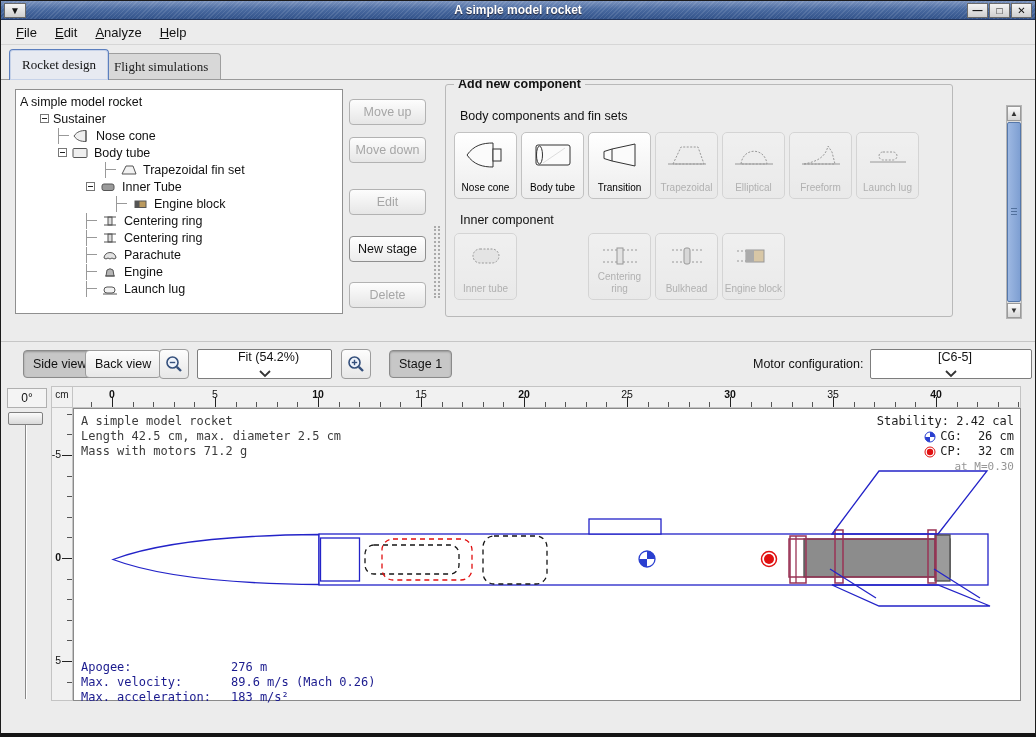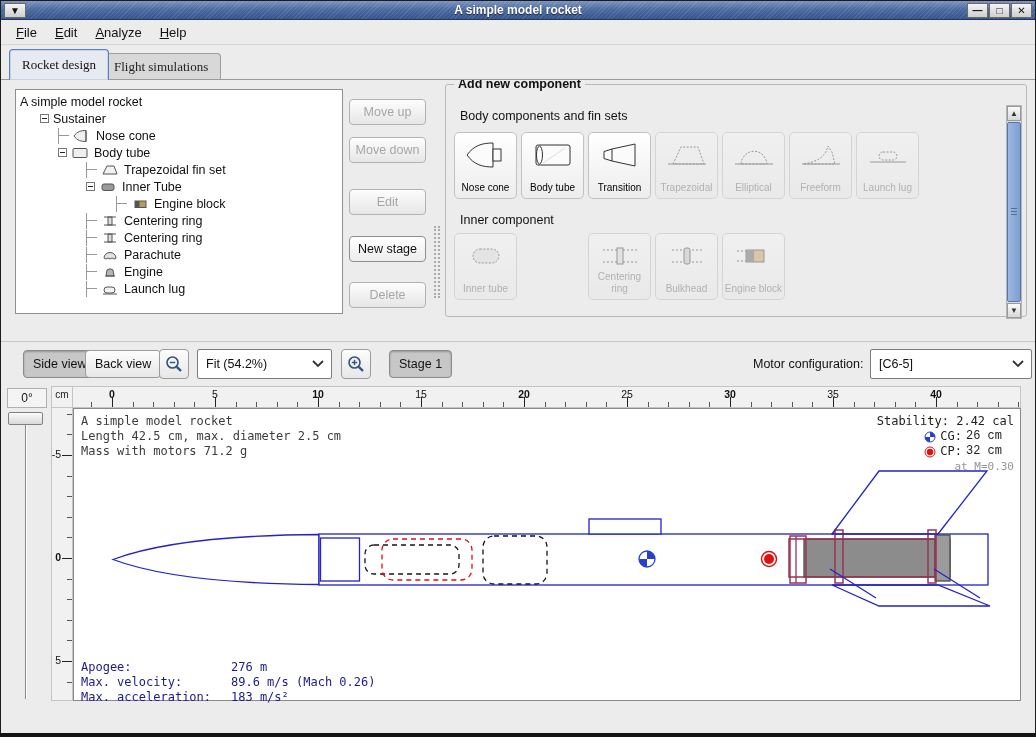--- a/index.html
+++ b/index.html
@@ -42,21 +42,21 @@
   .expander::after{content:"";position:absolute;left:1px;right:1px;top:3px;height:1px;background:#222;}
   .ticon{margin-right:5px;flex:0 0 auto;}
   
   .abtn{position:absolute;left:348px;width:77px;height:26px;border:1px solid #b2b2b2;border-radius:4px;
     background:linear-gradient(#fdfdfd,#e6e6e6);font-size:12.5px;display:flex;align-items:center;
     justify-content:center;color:#a6a6a6;}
   .abtn.on{color:#111;border-color:#8f8f8f;background:linear-gradient(#ffffff,#ececec);}
   #drag-handle{position:absolute;left:433px;top:225px;width:6px;height:72px;
     border-left:2px dotted #aaa;border-right:2px dotted #aaa;}
   
-  #grp{position:absolute;left:444px;top:83px;width:582px;height:233px;border:1px solid #b9b9b9;border-radius:3px;}
+  #grp{position:absolute;left:444px;top:83px;width:508px;height:233px;border:1px solid #b9b9b9;border-radius:3px;}
   #grp-title{position:absolute;left:8px;top:-8px;background:#ececec;padding:0 4px;font-weight:bold;font-size:12.5px;}
   .grp-label{position:absolute;left:14px;font-size:12.5px;}
   .cbtn{position:absolute;width:63px;height:67px;border:1px solid #c2c2c2;border-radius:5px;
     background:linear-gradient(#ffffff,#ededed);display:flex;flex-direction:column;align-items:center;}
   .cbtn svg{margin-top:7px;}
   .clabel{font-size:10px;text-align:center;line-height:1.15;margin-top:auto;margin-bottom:5px;color:#000;}
   .cbtn.off{opacity:.55;background:linear-gradient(#f4f4f4,#e8e8e8);}
   .cbtn.off .clabel{color:#808080;}
   
   #vscroll{position:absolute;left:560px;top:20px;width:16px;height:214px;background:#dcdcdc;border:1px solid #b5b5b5;}
@@ -68,21 +68,21 @@
     background:repeating-linear-gradient(#51709c 0 1px,transparent 1px 3px);}
   
   #view-toolbar{position:absolute;left:0;top:340px;width:100%;height:44px;border-top:1px solid #c6c6c6;}
   .vbtn{position:absolute;top:8px;height:28px;border:1px solid #9c9c9c;border-radius:4px;
     background:linear-gradient(#fdfdfd,#e7e7e7);font-size:12.5px;display:flex;align-items:center;
     justify-content:center;padding:0 9px;color:#111;}
   .vbtn.pressed{background:#c7c7c7;border-color:#8a8a8a;box-shadow:inset 0 1px 2px rgba(0,0,0,.25);}
   .icon-btn{position:absolute;top:7px;width:30px;height:30px;border:1px solid #9c9c9c;border-radius:4px;
     background:linear-gradient(#fdfdfd,#e7e7e7);display:flex;align-items:center;justify-content:center;}
   .combo{position:absolute;top:7px;height:30px;background:#fff;border:1px solid #7d7d7d;border-radius:2px;
-    display:flex;align-items:center;font-size:12.5px;}
+    display:flex;align-items:center;font-size:12.5px;flex-direction:column;}
   .combo .val{padding-left:8px;flex:1;}
   .combo .chev{width:26px;display:flex;align-items:center;justify-content:center;}
   #motor-label{position:absolute;top:15px;left:752px;font-size:12.5px;}
   
   #rot-value{position:absolute;left:6px;top:387px;width:40px;height:20px;border:1px solid #b0b0b0;
     background:#f4f4f4;font-size:12px;display:flex;align-items:center;justify-content:center;}
   #slider-track{position:absolute;left:24px;top:416px;width:2px;height:282px;background:#888;
     border-right:1px solid #fff;}
   #slider-thumb{position:absolute;left:7px;top:411px;width:35px;height:13px;
     background:linear-gradient(#fbfbfb,#d9d9d9);border:1px solid #808080;border-radius:2px;}
@@ -96,21 +96,21 @@
   .rnum{position:absolute;top:1px;font-size:10.5px;color:#111;transform:translateX(-50%);}
   .rnum.b{font-weight:bold;}
   .vnum{position:absolute;right:11px;font-size:10.5px;color:#111;}
   .vnum.b{font-weight:bold;}
   #canvas{position:absolute;left:72px;top:407px;width:948px;height:293px;background:#fff;border:1px solid #8a8a8a;}
   .mono{font-family:"DejaVu Sans Mono","Liberation Mono",monospace;}
   #info-block{position:absolute;left:7px;top:5px;font-size:12px;line-height:15px;color:#3c3c3c;}
   #stab-block{position:absolute;right:6px;top:5px;font-size:12px;line-height:15px;color:#1d1d1d;
     display:flex;flex-direction:column;align-items:flex-end;}
   .stab-row{display:flex;align-items:center;gap:4px;}
-  .stab-val{display:inline-block;min-width:48px;font-family:Liberation Mono, monospace;}
+  .stab-val{display:inline-block;min-width:48px;text-align:right;}
   #mach{color:#969696;font-size:11px;}
   #flight-block{position:absolute;left:7px;top:251px;font-size:12px;line-height:15px;color:#1a1a8e;
     display:grid;grid-template-columns:150px auto;}
   
   #statusbar{position:absolute;left:0;top:712px;width:100%;height:20px;border-top:1px solid #cdcdcd;
     display:flex;align-items:center;padding-left:165px;background:#ececec;}
   .hint{font-size:11px;font-weight:bold;color:#1c1c1c;margin-right:26px;white-space:nowrap;}
 </style>
 </head>
 <body>
@@ -154,21 +154,21 @@
         </svg>
       <span>Nose cone</span>
     </div>
     <div class="trow" style="padding-left:42px">
       <span class="expander"></span>
       <svg class="ticon" width="18" height="14" viewBox="0 0 18 14">
           <rect x="2" y="2.5" width="14" height="9" rx="1" fill="#efefef" stroke="#555"></rect>
         </svg>
       <span>Body tube</span>
     </div>
-    <div class="trow" style="padding-left:70px">
+    <div class="trow" style="padding-left:89px">
       <span class="conn"></span>
       <svg class="ticon" width="18" height="14" viewBox="0 0 18 14">
           <path d="M2,11 L6,3 L13,3 L16,11 Z" fill="#f2f2f2" stroke="#555"></path>
         </svg>
       <span>Trapezoidal fin set</span>
     </div>
     <div class="trow" style="padding-left:70px">
       <span class="expander"></span>
       <svg class="ticon" width="18" height="14" viewBox="0 0 18 14">
           <rect x="3" y="4" width="12" height="6.5" rx="2" fill="#9a9a9a" stroke="#555"></rect>

